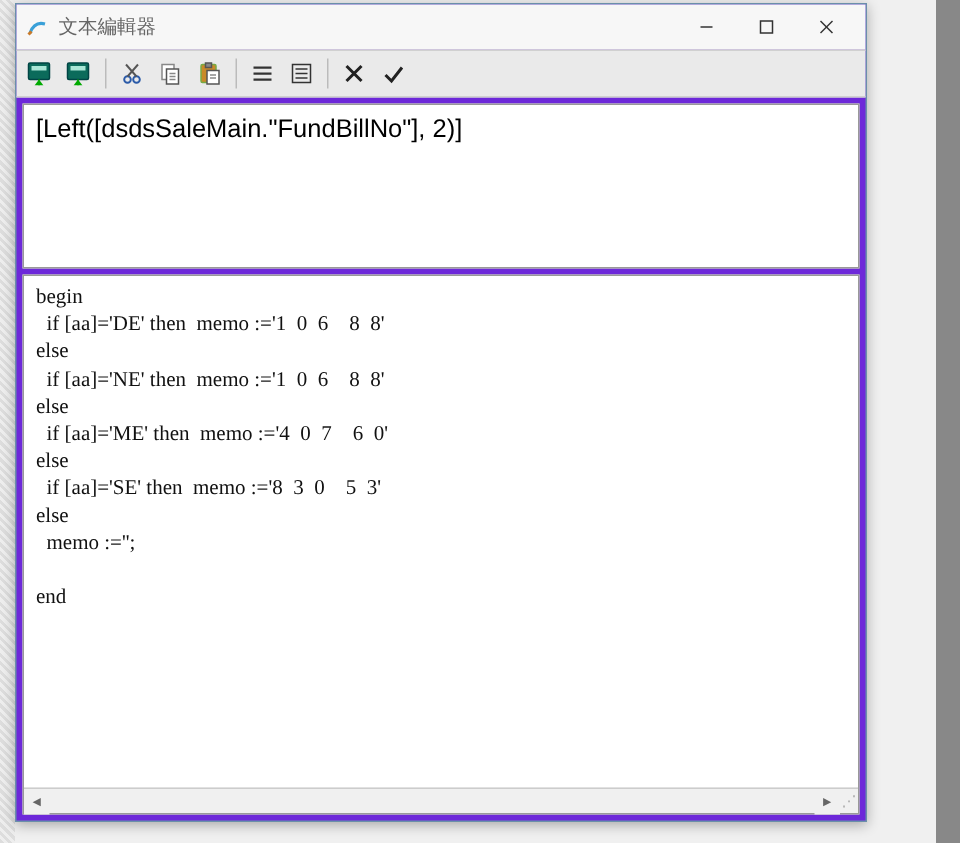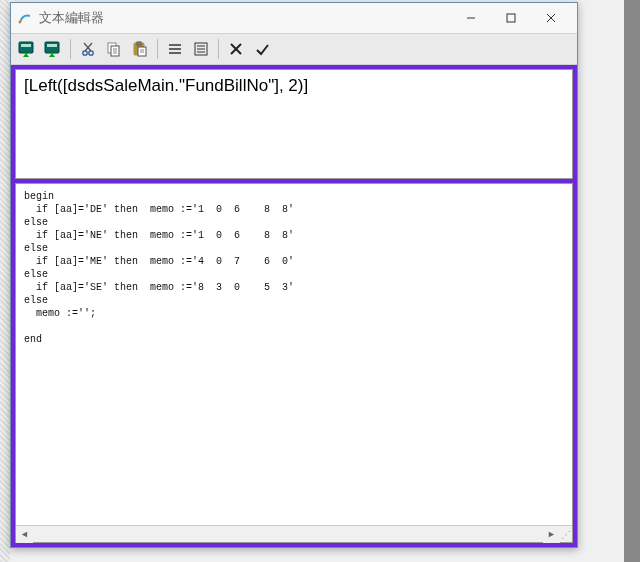--- a/index.html
+++ b/index.html
@@ -101,22 +101,22 @@
       display: flex;
       flex-direction: column;
       min-height: 0;
       border: 1px solid #999;
       background: #fff;
       position: relative;
     }
     .script-box {
       flex: 1;
       padding: 6px 8px 6px 8px;
-      font-family: Liberation Mono, monospace;
-      font-size: 10px;
+      font-family: Liberation Serif, serif;
+      font-size: 14px;
       line-height: 1.3;
       color: #111;
       overflow: auto;
       white-space: pre;
     }
     .hscroll {
       height: 17px;
       background: #f0f0f0;
       border-top: 1px solid #ccc;
       display: flex;

